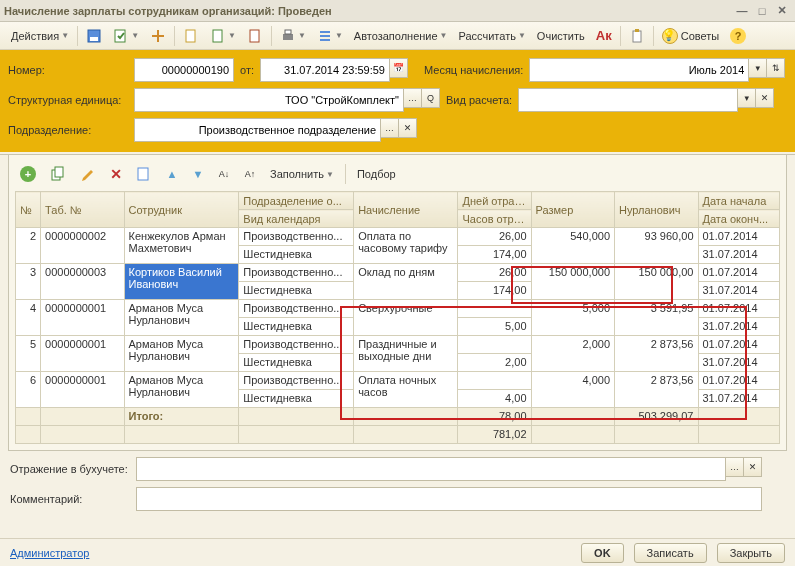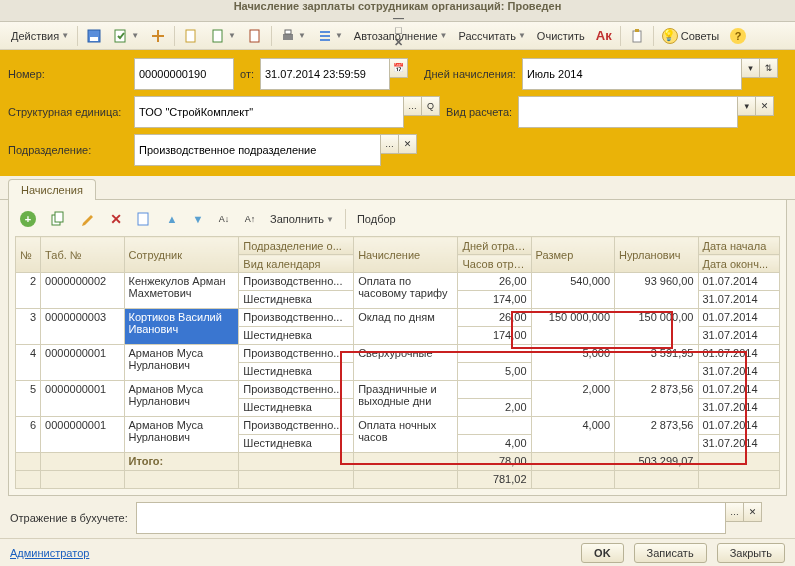--- a/index.html
+++ b/index.html
@@ -9,21 +9,21 @@
     font-size: 11px;
     background: #f5f1e4;
     color: #333;
     width: 795px; height: 566px;
     overflow: hidden;
   }
   .titlebar {
     height: 22px; background: #e8e4d8;
     border-bottom: 1px solid #c8c4b4;
     display: flex; align-items: center; padding: 0 4px;
-    color: #6a644a; font-weight: bold; flex-direction: column;
+    color: #6a644a; font-weight: bold;
   }
   .titlebar .spacer { flex: 1; }
   .titlebar .sysbtn {
     width: 18px; height: 16px; display:flex;align-items:center;justify-content:center;
     margin-left: 2px; color:#666; cursor:pointer;
   }
   .toolbar {
     height: 28px; display:flex; align-items:center; gap:1px;
     padding: 2px 6px; background: linear-gradient(#fbf8ee,#f1ecd9);
     border-bottom:1px solid #d6d0bc;
@@ -35,22 +35,22 @@
   }
   .tbtn .caret { font-size:8px; margin-left:2px; color:#777; }
   .tsp { width:1px; height:20px; background:#d6d0bc; margin:0 2px; }
   .form-area {
     padding: 8px 8px 4px 8px;
     background: #eab308;
   }
   .row { display:flex; align-items:center; gap:6px; margin-bottom:6px; }
   .lbl { color:#333; }
   .inp {
-    height: 32px; border:1px solid #c2bca4; background:#fff;
-    padding: 2px 4px; font: inherit;
+    height: 24px; border:1px solid #c2bca4; background:#fff;
+    padding: 2px 4px; font: inherit; text-align: right;
   }
   .fieldwrap { position:relative; display:inline-flex; }
   .fieldbtn {
     width:18px; height:20px; border:1px solid #c2bca4; border-left:none;
     background:linear-gradient(#fdfbf2,#eee7cf);
     display:flex;align-items:center;justify-content:center; font-size:9px; cursor:pointer;
   }
   .tabs {
     display:flex; gap:0; margin-top:2px; border-bottom:1px solid #c8c4b0;
     padding-left:8px;
@@ -196,21 +196,21 @@
   <div class="row">
     <span class="lbl" style="width:120px">Номер:</span>
     <span class="fieldwrap">
         <input class="inp" style="width: 100px;" value="00000000190">
       </span>
     <span class="lbl">от:</span>
     <span class="fieldwrap">
         <input class="inp" style="width: 130px;" value="31.07.2014 23:59:59">
         <span class="fieldbtn">📅</span>
       </span>
-    <span class="lbl" style="margin-left:10px">Дней начисления:</span>
+    <span class="lbl" style="margin-left:10px">Месяц начисления:</span>
     <span class="fieldwrap" style="flex:1">
         <input class="inp" style="width: 220px;" value="Июль 2014">
         <span class="fieldbtn">▾</span>
         <span class="fieldbtn">⇅</span>
       </span>
   </div>
   <div class="row">
     <span class="lbl" style="width:120px">Структурная единица:</span>
     <span class="fieldwrap">
         <input class="inp" style="width: 270px;" value="ТОО &quot;СтройКомплект&quot;">
@@ -228,21 +228,20 @@
     <span class="lbl" style="width:120px">Подразделение:</span>
     <span class="fieldwrap">
         <input class="inp" style="width: 247px;" value="Производственное подразделение">
         <span class="fieldbtn">…</span>
         <span class="fieldbtn">✕</span>
       </span>
   </div>
 </div>
 
 <div class="tabs">
-  <div class="tab active"><span>Начисления</span></div>
 </div>
 
 <div class="panel">
 
   <div class="gridtb">
     <span class="tbtn">
         <span class="circle" style="background:#6ab04a;color:#fff;font-weight:bold">+</span>
       </span>
     <span class="tbtn">
         <svg class="icon" viewBox="0 0 16 16">

